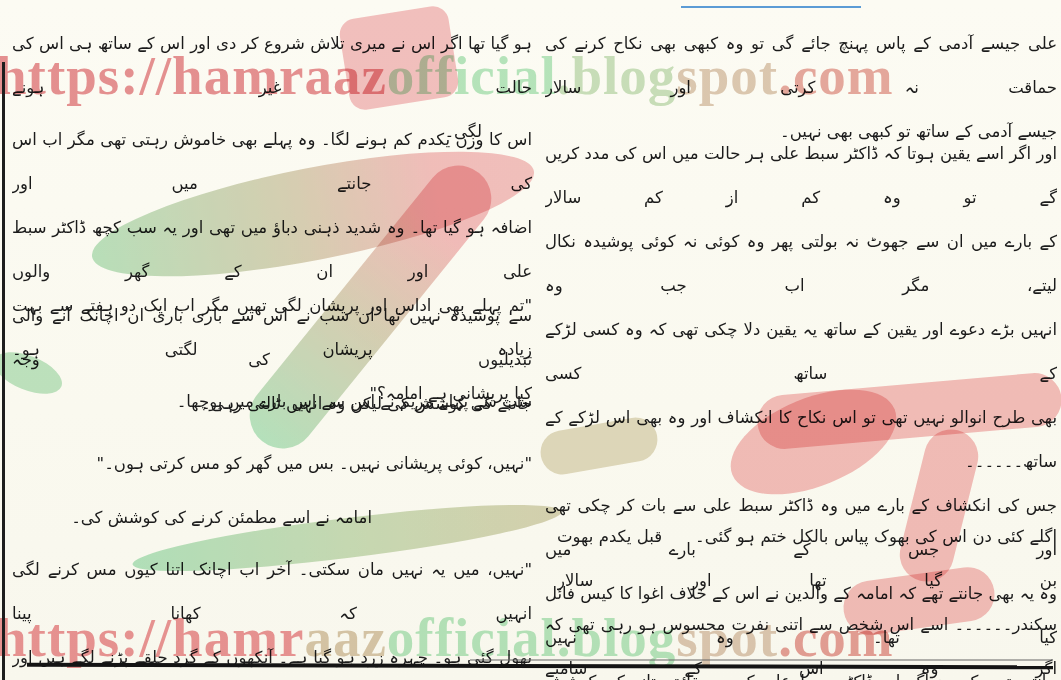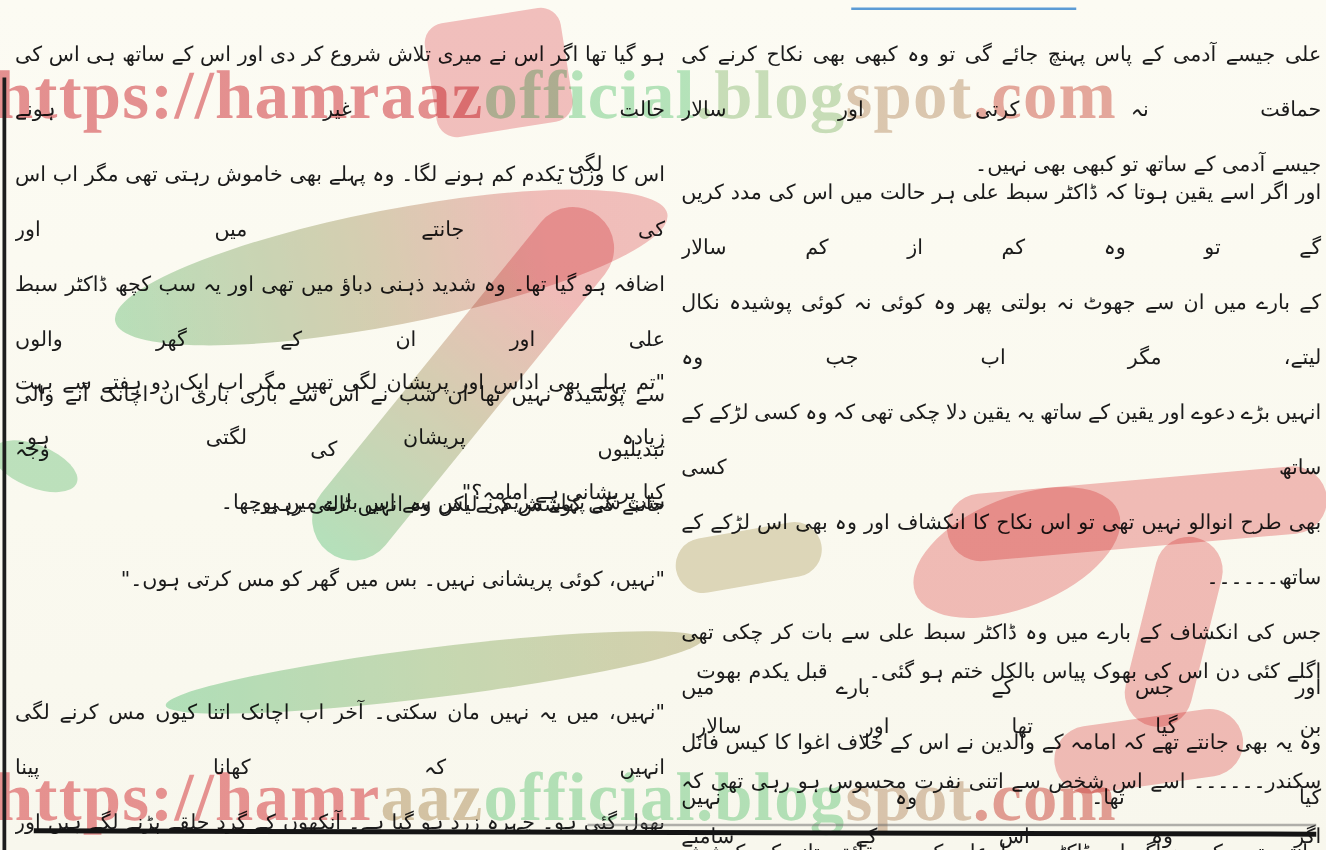--- a/index.html
+++ b/index.html
@@ -59,21 +59,21 @@
   <div class="edge-bottom-shadow"></div>
 
   <div class="col col-right" id="col-right">
       <div class="para" style="top: 22px;">
         <div class="line just" style="line-height: 44px;">علی جیسے آدمی کے پاس پہنچ جائے گی تو وہ کبھی بھی نکاح کرنے کی حماقت نہ کرتی اور سالار</div>
         <div class="line last" style="line-height: 44px;">جیسے آدمی کے ساتھ تو کبھی بھی نہیں۔</div>
       </div>
       <div class="para" style="top: 132px;">
         <div class="line just" style="line-height: 44px;">اور اگر اسے یقین ہوتا کہ ڈاکٹر سبط علی ہر حالت میں اس کی مدد کریں گے تو وہ کم از کم سالار</div>
         <div class="line just" style="line-height: 44px;">کے بارے میں ان سے جھوٹ نہ بولتی پھر وہ کوئی نہ کوئی پوشیدہ نکال لیتے، مگر اب جب وہ</div>
-        <div class="line just" style="line-height: 44px; font-family: Liberation Serif, serif;">انہیں بڑے دعوے اور یقین کے ساتھ یہ یقین دلا چکی تھی کہ وہ کسی لڑکے کے ساتھ کسی</div>
+        <div class="line just" style="line-height: 44px;">انہیں بڑے دعوے اور یقین کے ساتھ یہ یقین دلا چکی تھی کہ وہ کسی لڑکے کے ساتھ کسی</div>
         <div class="line just" style="line-height: 44px;">بھی طرح انوالو نہیں تھی تو اس نکاح کا انکشاف اور وہ بھی اس لڑکے کے ساتھ۔۔۔۔۔۔</div>
         <div class="line just" style="line-height: 44px;">جس کی انکشاف کے بارے میں وہ ڈاکٹر سبط علی سے بات کر چکی تھی اور جس کے بارے میں</div>
         <div class="line just" style="line-height: 44px;">وہ یہ بھی جانتے تھے کہ امامہ کے والدین نے اس کے خلاف اغوا کا کیس فائل کیا تھا۔ وہ نہیں</div>
         <div class="line just" style="line-height: 44px;">جانتی تھی کہ وہ اگر اب ڈاکٹر سبط علی کو یہ حقائق بتانے کی کوشش کرے گی تو ان کا رد عمل</div>
       </div>
       <div class="para" style="top: 515px;">
         <div class="line just" style="line-height: 44px; margin-left: 12px;">اگلے کئی دن اس کی بھوک پیاس بالکل ختم ہو گئی۔ &nbsp;&nbsp;&nbsp;&nbsp; قبل یکدم بھوت بن گیا تھا اور سالار</div>
         <div class="line just" style="line-height: 44px;">سکندر۔۔۔۔۔۔ اسے اس شخص سے اتنی نفرت محسوس ہو رہی تھی کہ اگر وہ اس کے سامنے</div>
       </div>
     </div>
@@ -91,20 +91,23 @@
       <div class="para" style="top: 284px;">
         <div class="line just" style="line-height: 44px;">"تم پہلے بھی اداس اور پریشان لگی تھیں مگر اب ایک دو ہفتے سے بہت زیادہ پریشان لگتی ہو۔</div>
         <div class="line last" style="line-height: 44px;">کیا پریشانی ہے امامہ؟"</div>
       </div>
       <div class="para" style="top: 380px;">
         <div class="line last" style="line-height: 44px;">سب سے پہلے مریم نے اس سے اس بارے میں پوچھا۔</div>
       </div>
       <div class="para" style="top: 442px;">
         <div class="line last" style="line-height: 44px;">"نہیں، کوئی پریشانی نہیں۔ بس میں گھر کو مس کرتی ہوں۔"</div>
       </div>
+      <div class="para" style="top: 496px;">
+        <div class="line last" style="line-height: 44px; padding-right: 160px;">امامہ نے اسے مطمئن کرنے کی کوشش کی۔</div>
+      </div>
       <div class="para" style="top: 548px;">
         <div class="line just" style="line-height: 44px;">"نہیں، میں یہ نہیں مان سکتی۔ آخر اب اچانک اتنا کیوں مس کرنے لگی انہیں کہ کھانا پینا</div>
         <div class="line just" style="line-height: 44px;">بھول گئی ہو۔ چہرہ زرد ہو گیا ہے۔ آنکھوں کے گرد حلقے پڑنے لگے ہیں اور وزن کم ہوتا جا رہا</div>
       </div>
     </div>
 
   <div class="sm sm-blob-top"></div>
   <div class="sm sm-crescent"></div>
   <div class="sm sm-diag"></div>
   <div class="sm sm-band-bl"></div>

